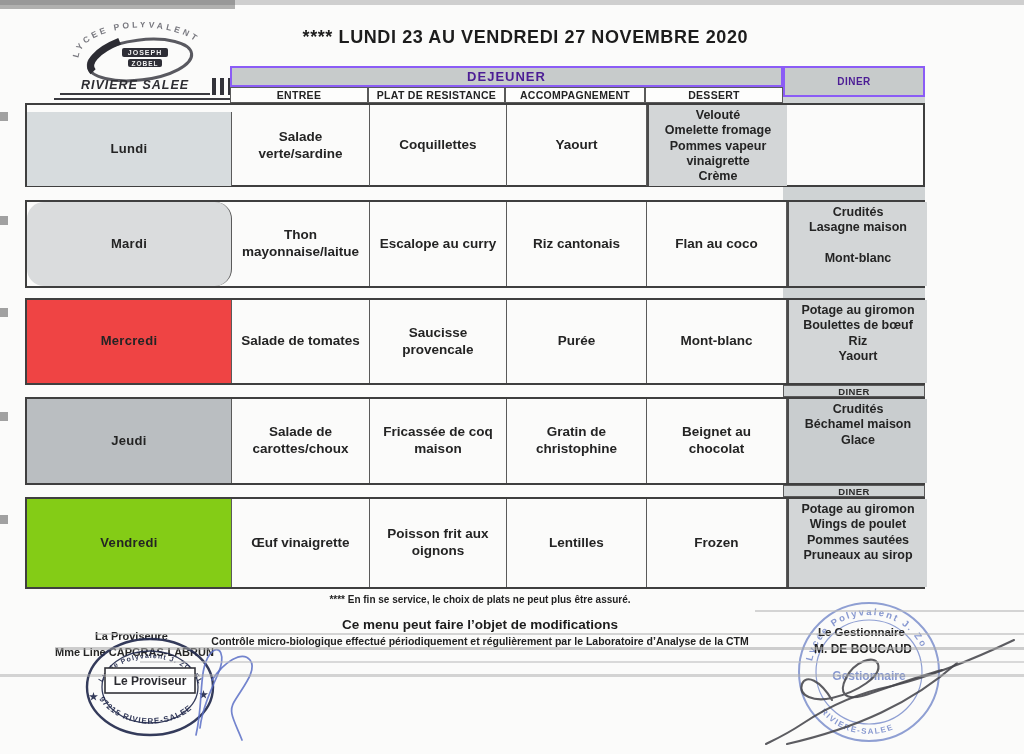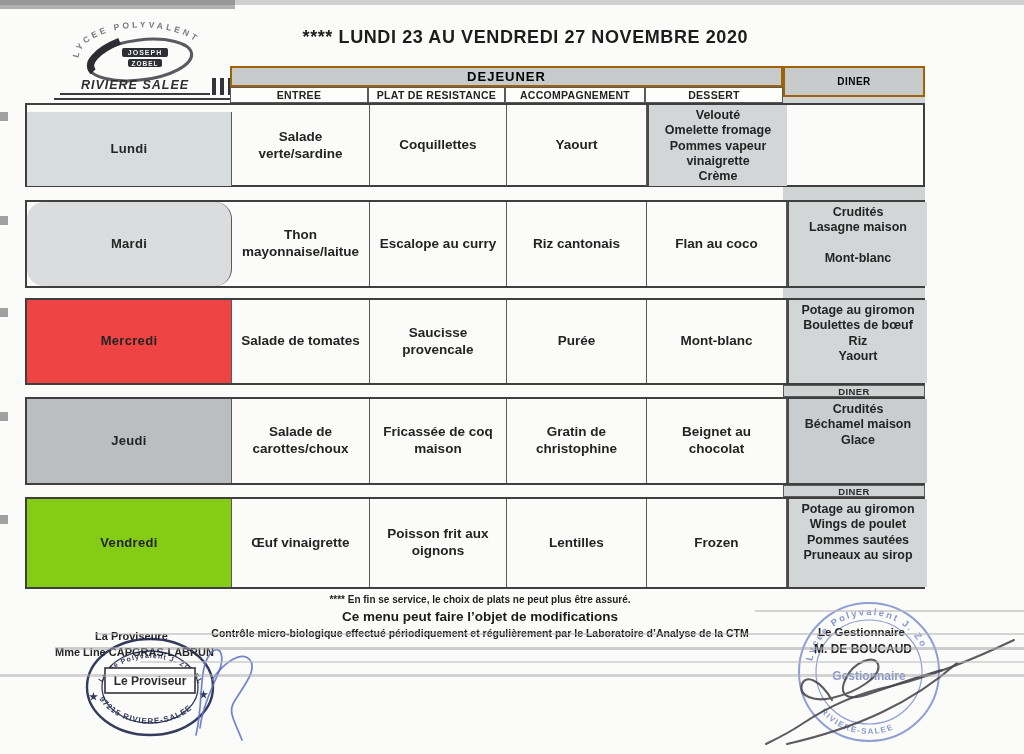--- a/index.html
+++ b/index.html
@@ -41,23 +41,23 @@
     font-size:12.5px;font-weight:700;font-style:italic;letter-spacing:1px;
     color:#2e2e33;border-bottom:2px solid #3a3a3f;padding-bottom:1px;
   }
   .logo-underline{position:absolute;left:2px;top:76px;width:186px;height:2px;background:#3a3a3f;}
   .logo-bars{position:absolute;left:160px;top:56px;display:flex;gap:4px;}
   .logo-bars i{display:block;width:4px;height:17px;background:#33333a;}
   
   .table{position:absolute;left:25px;top:66px;width:900px;height:526px;z-index:2;}
   .abs{position:absolute;}
   .hcell{
-    background:var(--hdr-bg);border:2px solid #a16207;
+    background:var(--hdr-bg);border:2px solid #8b5cf6;
     display:flex;align-items:center;justify-content:center;
-    font-weight:700;color:#000000;
+    font-weight:700;color:#4c1d95;
   }
   .hdr-dejeuner{left:205px;top:0;width:553px;height:21px;font-size:13px;letter-spacing:1px;}
   .hdr-diner{left:758px;top:0;width:142px;height:31px;font-size:10px;letter-spacing:.5px;}
   .subhdr{
     background:#fdfdfc;border:1.5px solid var(--border-mid);
     display:flex;align-items:center;justify-content:center;
     font-size:10.5px;font-weight:700;letter-spacing:.3px;color:#242424;
     top:21px;height:16px;
   }
   .menu-row{
@@ -84,21 +84,21 @@
   .row-vendredi .day-cell{background:#84cc16;}
   .conn{
     left:758px;width:142px;background:#cfd3d4;
     display:flex;align-items:center;justify-content:center;
     font-size:9.5px;font-weight:700;color:#2a2a2a;letter-spacing:.4px;
   }
   .conn.labeled{border:1px solid var(--border-mid);}
   
   .notes{position:absolute;left:0;top:594px;width:960px;text-align:center;z-index:2;}
   .note1{font-size:10px;font-weight:700;color:#1f1f1f;}
-  .note2{font-size:13.5px;font-weight:700;margin-top:4px;color:#1c1c1c;}
+  .note2{font-size:13.5px;font-weight:700;margin-top:12px;color:#1c1c1c;}
   .note3{font-size:10.5px;font-weight:700;margin-top:3px;color:#222;}
   
   .sig-left-role{position:absolute;left:95px;top:630px;font-size:11px;font-weight:700;z-index:2;}
   .sig-left-name{position:absolute;left:55px;top:646px;font-size:11px;font-weight:700;z-index:2;}
   .sig-right-role{position:absolute;left:818px;top:626px;font-size:11.5px;font-weight:700;z-index:4;}
   .sig-right-name{position:absolute;left:814px;top:642px;font-size:12px;font-weight:700;z-index:4;}
   .stamp-left{position:absolute;left:84px;top:637px;z-index:5;}
   .stamp-right{position:absolute;left:794px;top:597px;z-index:3;}
   .sigpath-left{position:absolute;left:176px;top:640px;z-index:5;}
   .sigpath-right{position:absolute;left:762px;top:628px;z-index:5;}

